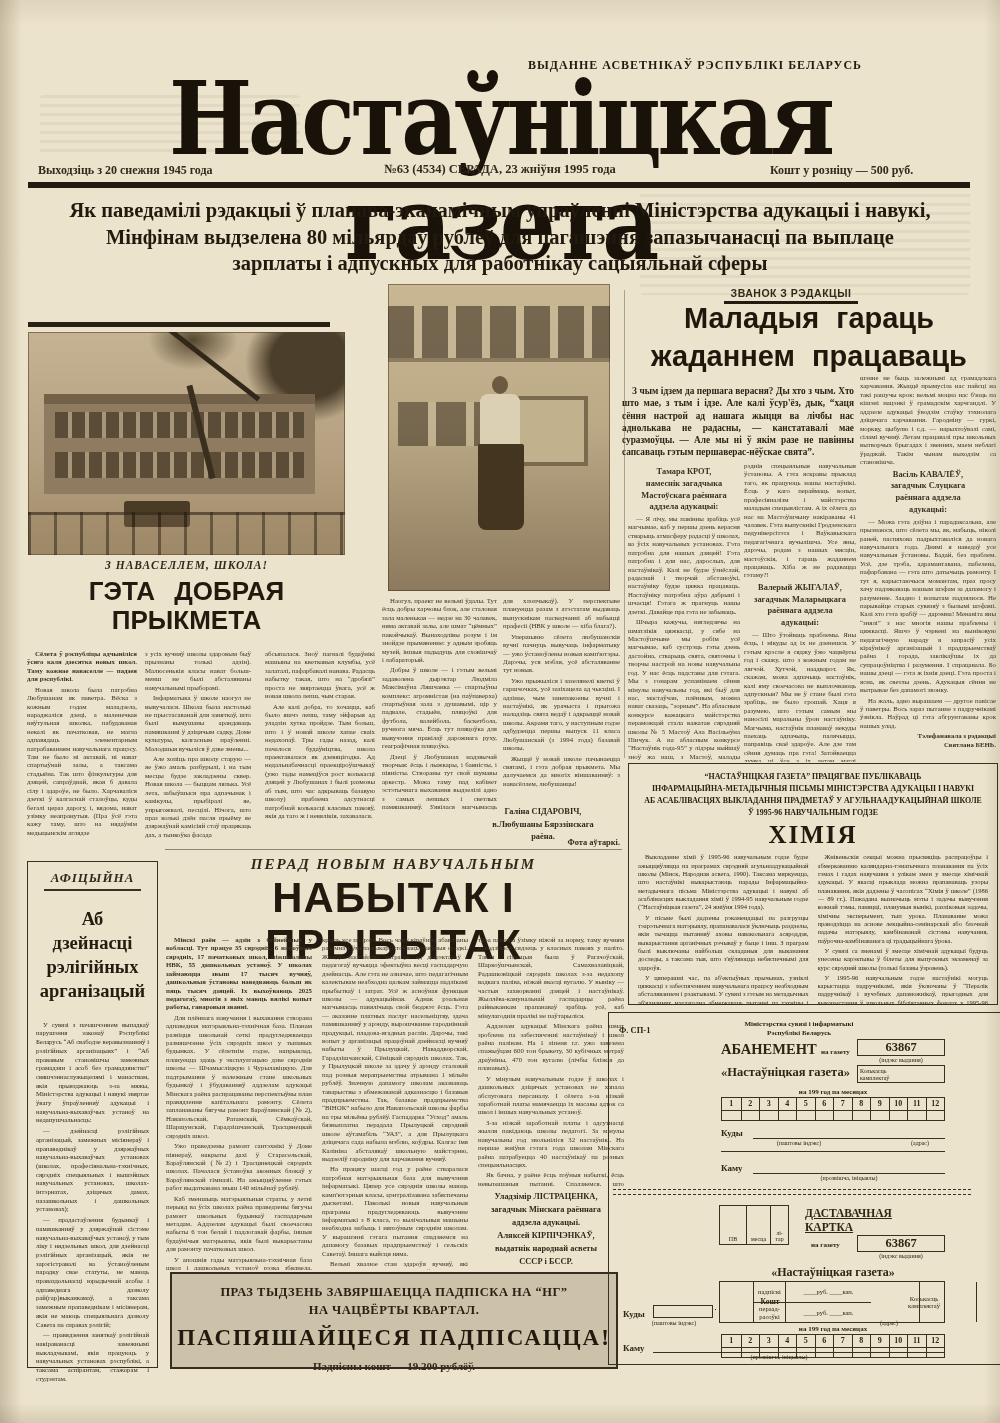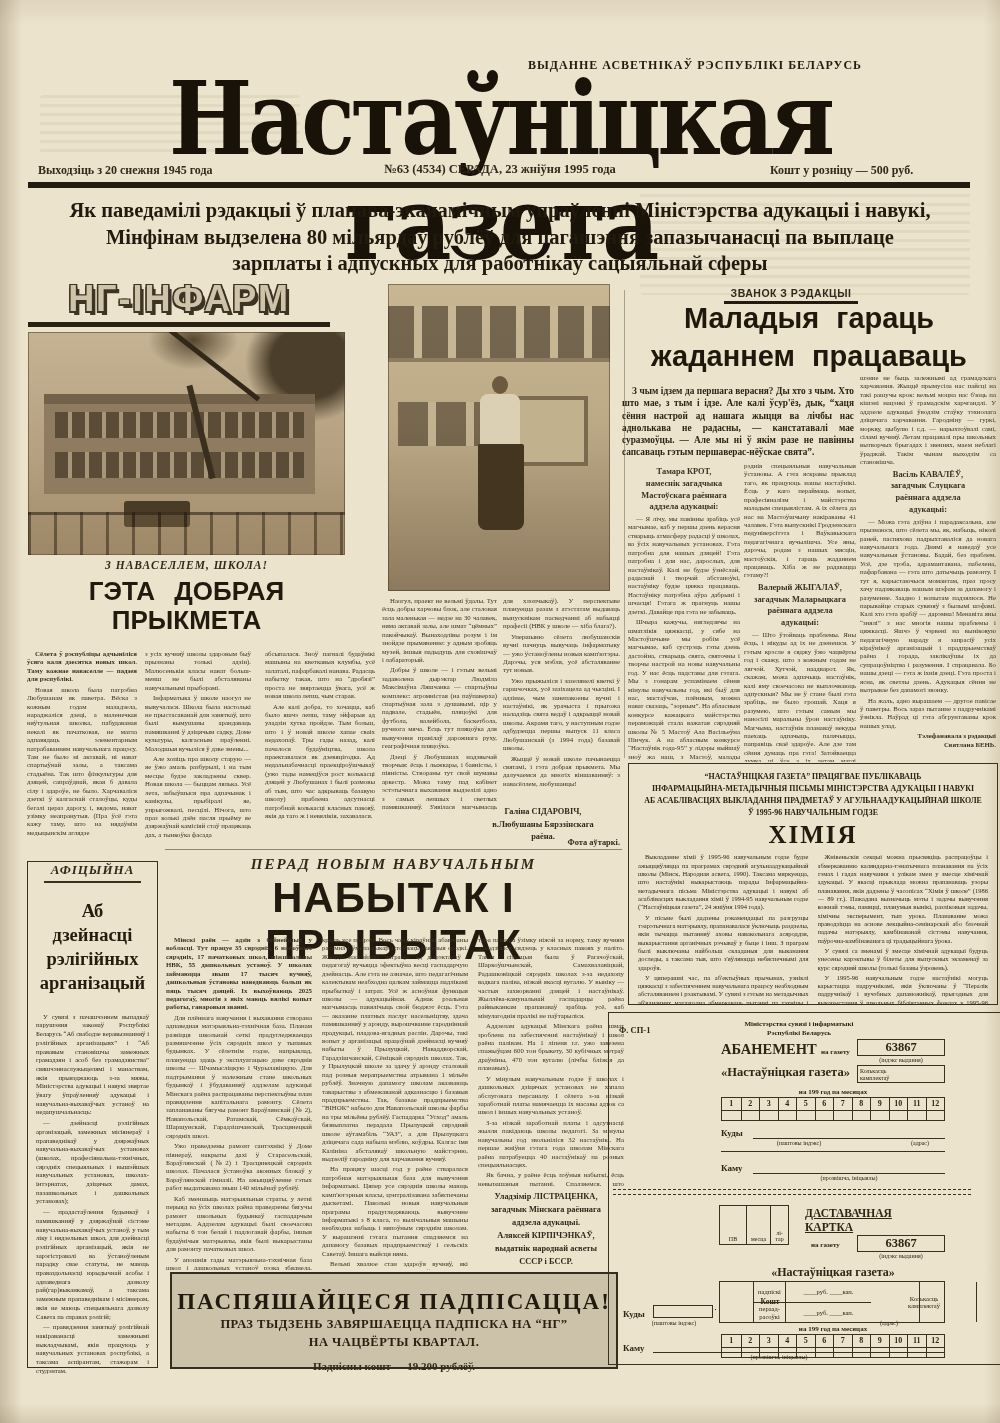--- a/index.html
+++ b/index.html
@@ -66,21 +66,21 @@
   #leadR p{margin:0;text-indent:10px;}
   .tail{font-weight:bold;text-align:right;white-space:pre-line;margin-top:5px;text-indent:0 !important;}
   
   .vrule{position:absolute;width:1px;background:rgba(50,38,22,.35);}
   .hrule{position:absolute;height:1px;background:rgba(50,38,22,.5);}
   
   #kicker2{left:165px;top:856px;width:457px;text-align:center;font:bold italic 15px "Liberation Serif",serif;letter-spacing:2px;}
   #head2{left:160px;top:876px;width:467px;text-align:center;font:bold 41px/1.1 "Liberation Sans",sans-serif;letter-spacing:1px;color:#221a0e;transform:scale(1.02,1.05);}
   #byline2{left:468px;top:1190px;width:156px;text-align:center;font:bold 8.4px/1.55 "Liberation Serif",serif;white-space:pre-line;}
   
-  #officialBox{left:27px;top:861px;width:131px;height:507px;border:1.5px solid #3a3020;padding:0 8px;box-sizing:border-box;}
+  #officialBox{left:27px;top:861px;width:131px;height:507px;border:1.5px solid #3a3020;padding:8px 8px;box-sizing:border-box;}
   #officialKicker{text-align:center;font:bold italic 13px "Liberation Serif",serif;letter-spacing:1px;}
   #officialKickerBar{width:86%;height:1.5px;background:#3a3020;margin:3px auto 0;}
   #officialTitle{margin-top:16px;text-align:center;font:bold 18.5px/1.3 "Liberation Serif",serif;white-space:pre-line;color:#251c0f;}
   #officialBody{margin-top:18px;font:6.7px/1.3 "Liberation Serif",serif;text-align:justify;}
   #officialBody p{margin:0 0 2px;text-indent:7px;}
   
   #chemBox{left:628px;top:763px;width:370px;height:242px;border:1.5px solid #3a3020;padding:7px 9px;box-sizing:border-box;}
   #chemHeader{text-align:center;font:bold 7.9px/1.5 "Liberation Serif",serif;white-space:pre-line;color:#2a2113;}
   #chemTitle{text-align:center;font:bold 25px "Liberation Serif",serif;letter-spacing:2px;margin:3px 0 4px;color:#221a0e;}
   .chemcols{display:flex;gap:9px;}
@@ -124,21 +124,20 @@
   <div class="abs" id="nameplate">Настаўніцкая газета</div>
   <div class="abs" id="dateline-left">Выходзіць з 20 снежня 1945 года</div>
   <div class="abs" id="dateline-center">№63 (4534) СЕРАДА, 23 жніўня 1995 года</div>
   <div class="abs" id="dateline-right">Кошт  у розніцу — 500 руб.</div>
   <div class="abs" id="mastrule"></div>
 
   <div class="abs" id="banner">Як паведамілі рэдакцыі ў планава-эканамічным упраўленні Міністэрства адукацыі і навукі,
 Мінфінам выдзелена 80 мільярдаў рублёў для пагашэння запазычанасці па выплаце
 зарплаты і адпускных для работнікаў сацыяльнай сферы</div>
 
-  <div class="abs" id="nginform">НГ-ІНФАРМ</div>
   <div class="abs" id="ngbar"></div>
 
   <div class="photo" id="photo1">
     <div class="p1-foliage2"></div>
     <div class="p1-foliage1"></div>
     <div class="p1-build">
       <div class="p1-win a"></div>
       <div class="p1-win b"></div>
     </div>
     <div class="p1-boom"></div>
@@ -294,23 +293,23 @@
         </div>
       <div class="chemcol">
           <p>Жнівеньскія секцыі можна прысвяціць распрацоўцы і абмеркаванню каляндарна-тэматычнага планавання па ўсіх тэмах і гадах навучання з улікам змен у змесце хімічнай адукацыі. У якасці прыклада можна прапанаваць узоры планавання, якія дадзены ў часопісах “Хімія ў школе” (1986 — 89 гг.). Пажадана вызначыць мэты і задачы вывучэння кожнай тэмы, паняцці, планумыя вынікі, разліковыя задачы, хімічны эксперымент, тып урока. Планаванне можа праводзіцца на аснове лекцыйна-семінарскай або блочнай падачы матэрыялу, камбінаванай сістэмы навучання, паўрочна-камбінаванага ці традыцыйнага ўрока.</p>
           <p>У сувязі са зменамі ў змесце хімічнай адукацыі будуць унесены карэктывы ў білеты для выпускных экзаменаў за курс сярэдняй школы (толькі базавы ўзровень).</p>
           <p>У 1995-96 навучальным годзе настаўнікі могуць карыстацца падручнікамі, якія ўключаны ў “Пералік падручнікаў і вучэбных дапаможнікаў, прыгодных для выкарыстання ў школьных бібліятэчных фондах у 1995-96 навучальным годзе”; ён надрукаваны ў Зборніку нарматыўных дакументаў Міністэрства адукацыі і навукі Рэспублікі Беларусь № 4, 1995 год.</p>
         </div>
     </div>
   </div>
 
   <div class="abs" id="promoBox">
-    <div id="promoL3">ПАСПЯШАЙЦЕСЯ ПАДПІСАЦЦА!</div>
     <div id="promoL12">ПРАЗ ТЫДЗЕНЬ ЗАВЯРШАЕЦЦА ПАДПІСКА НА “НГ”
 НА ЧАЦВЁРТЫ КВАРТАЛ.</div>
+    <div id="promoL3">ПАСПЯШАЙЦЕСЯ ПАДПІСАЦЦА!</div>
     <div id="promoL4">Падпісны кошт — 19.200 рублёў.</div>
   </div>
 
   <div class="abs" id="formBox">
     <div class="fa" style="left:10px;top:12px;font:bold 8.5px serif;">Ф. СП-1</div>
     <div class="fa" style="left:85px;top:7px;width:210px;text-align:center;font:bold 7px/1.35 serif;white-space:pre-line;">Міністэрства сувязі і інфарматыкі
 Рэспублікі Беларусь</div>
 
     <div class="fa" style="left:112px;top:28px;font:bold 14.5px serif;">АБАНЕМЕНТ</div>
     <div class="fa" style="left:212px;top:35px;font:bold 7px serif;">на газету</div>

